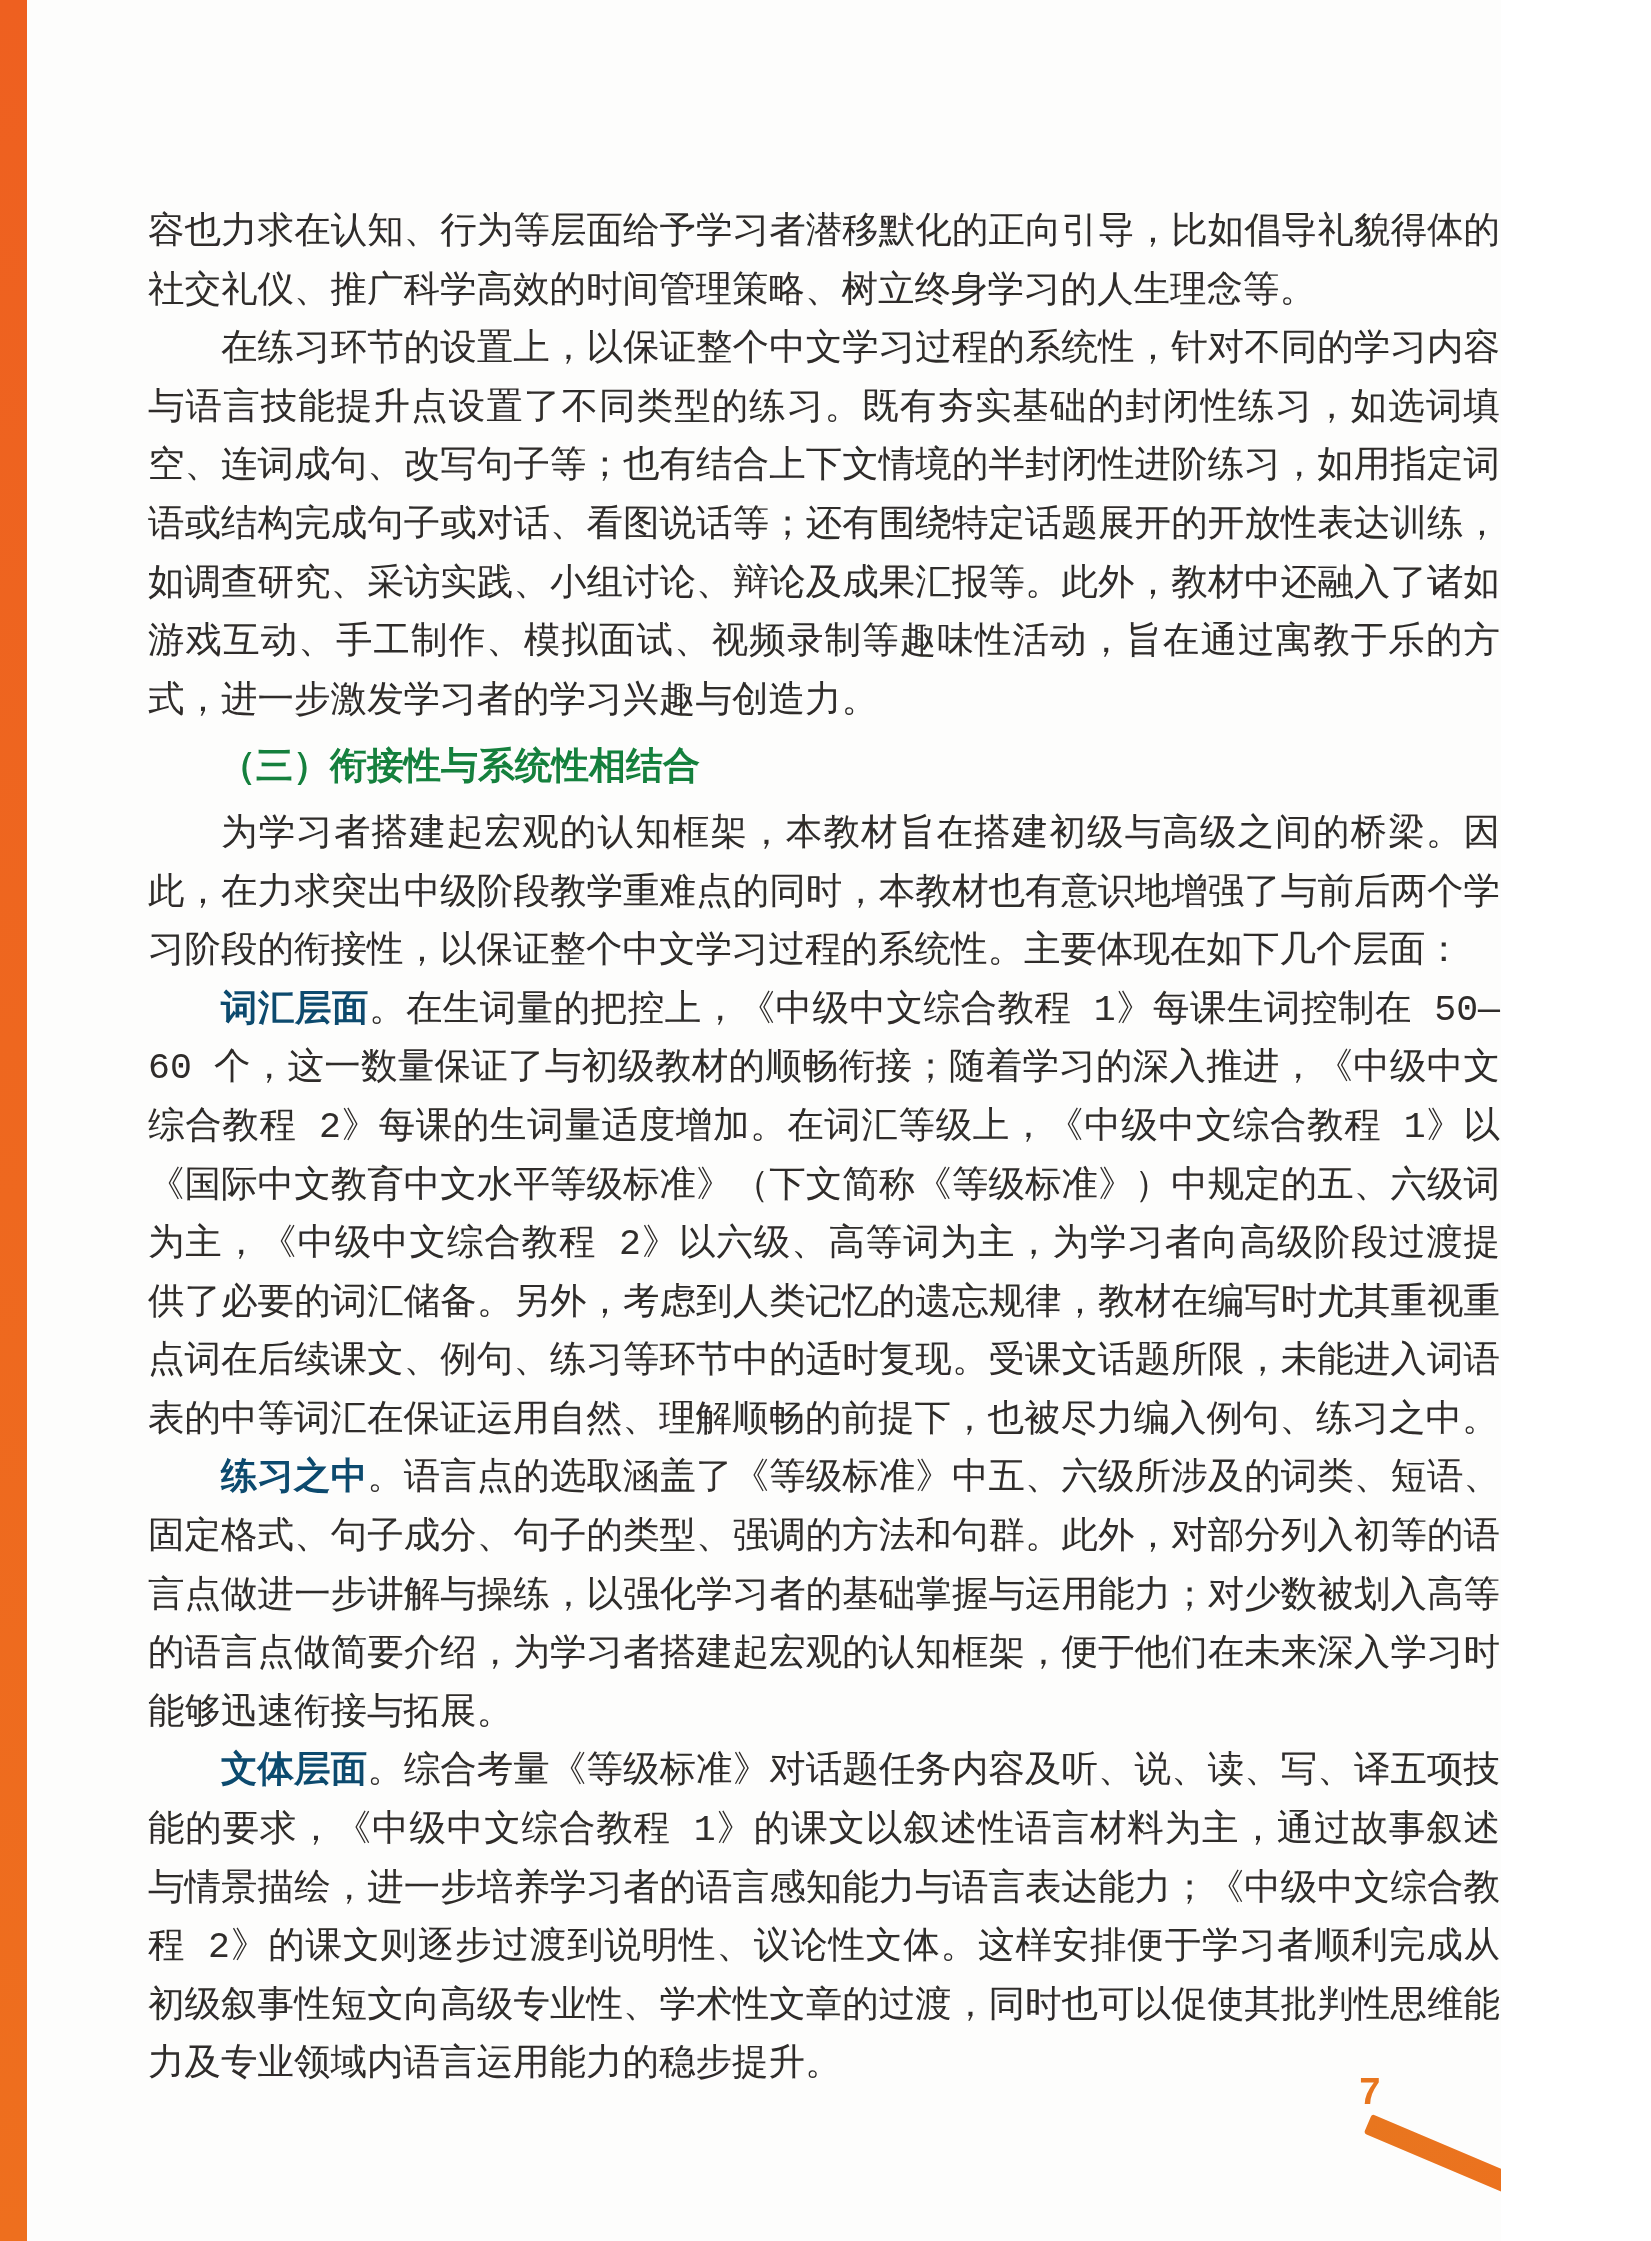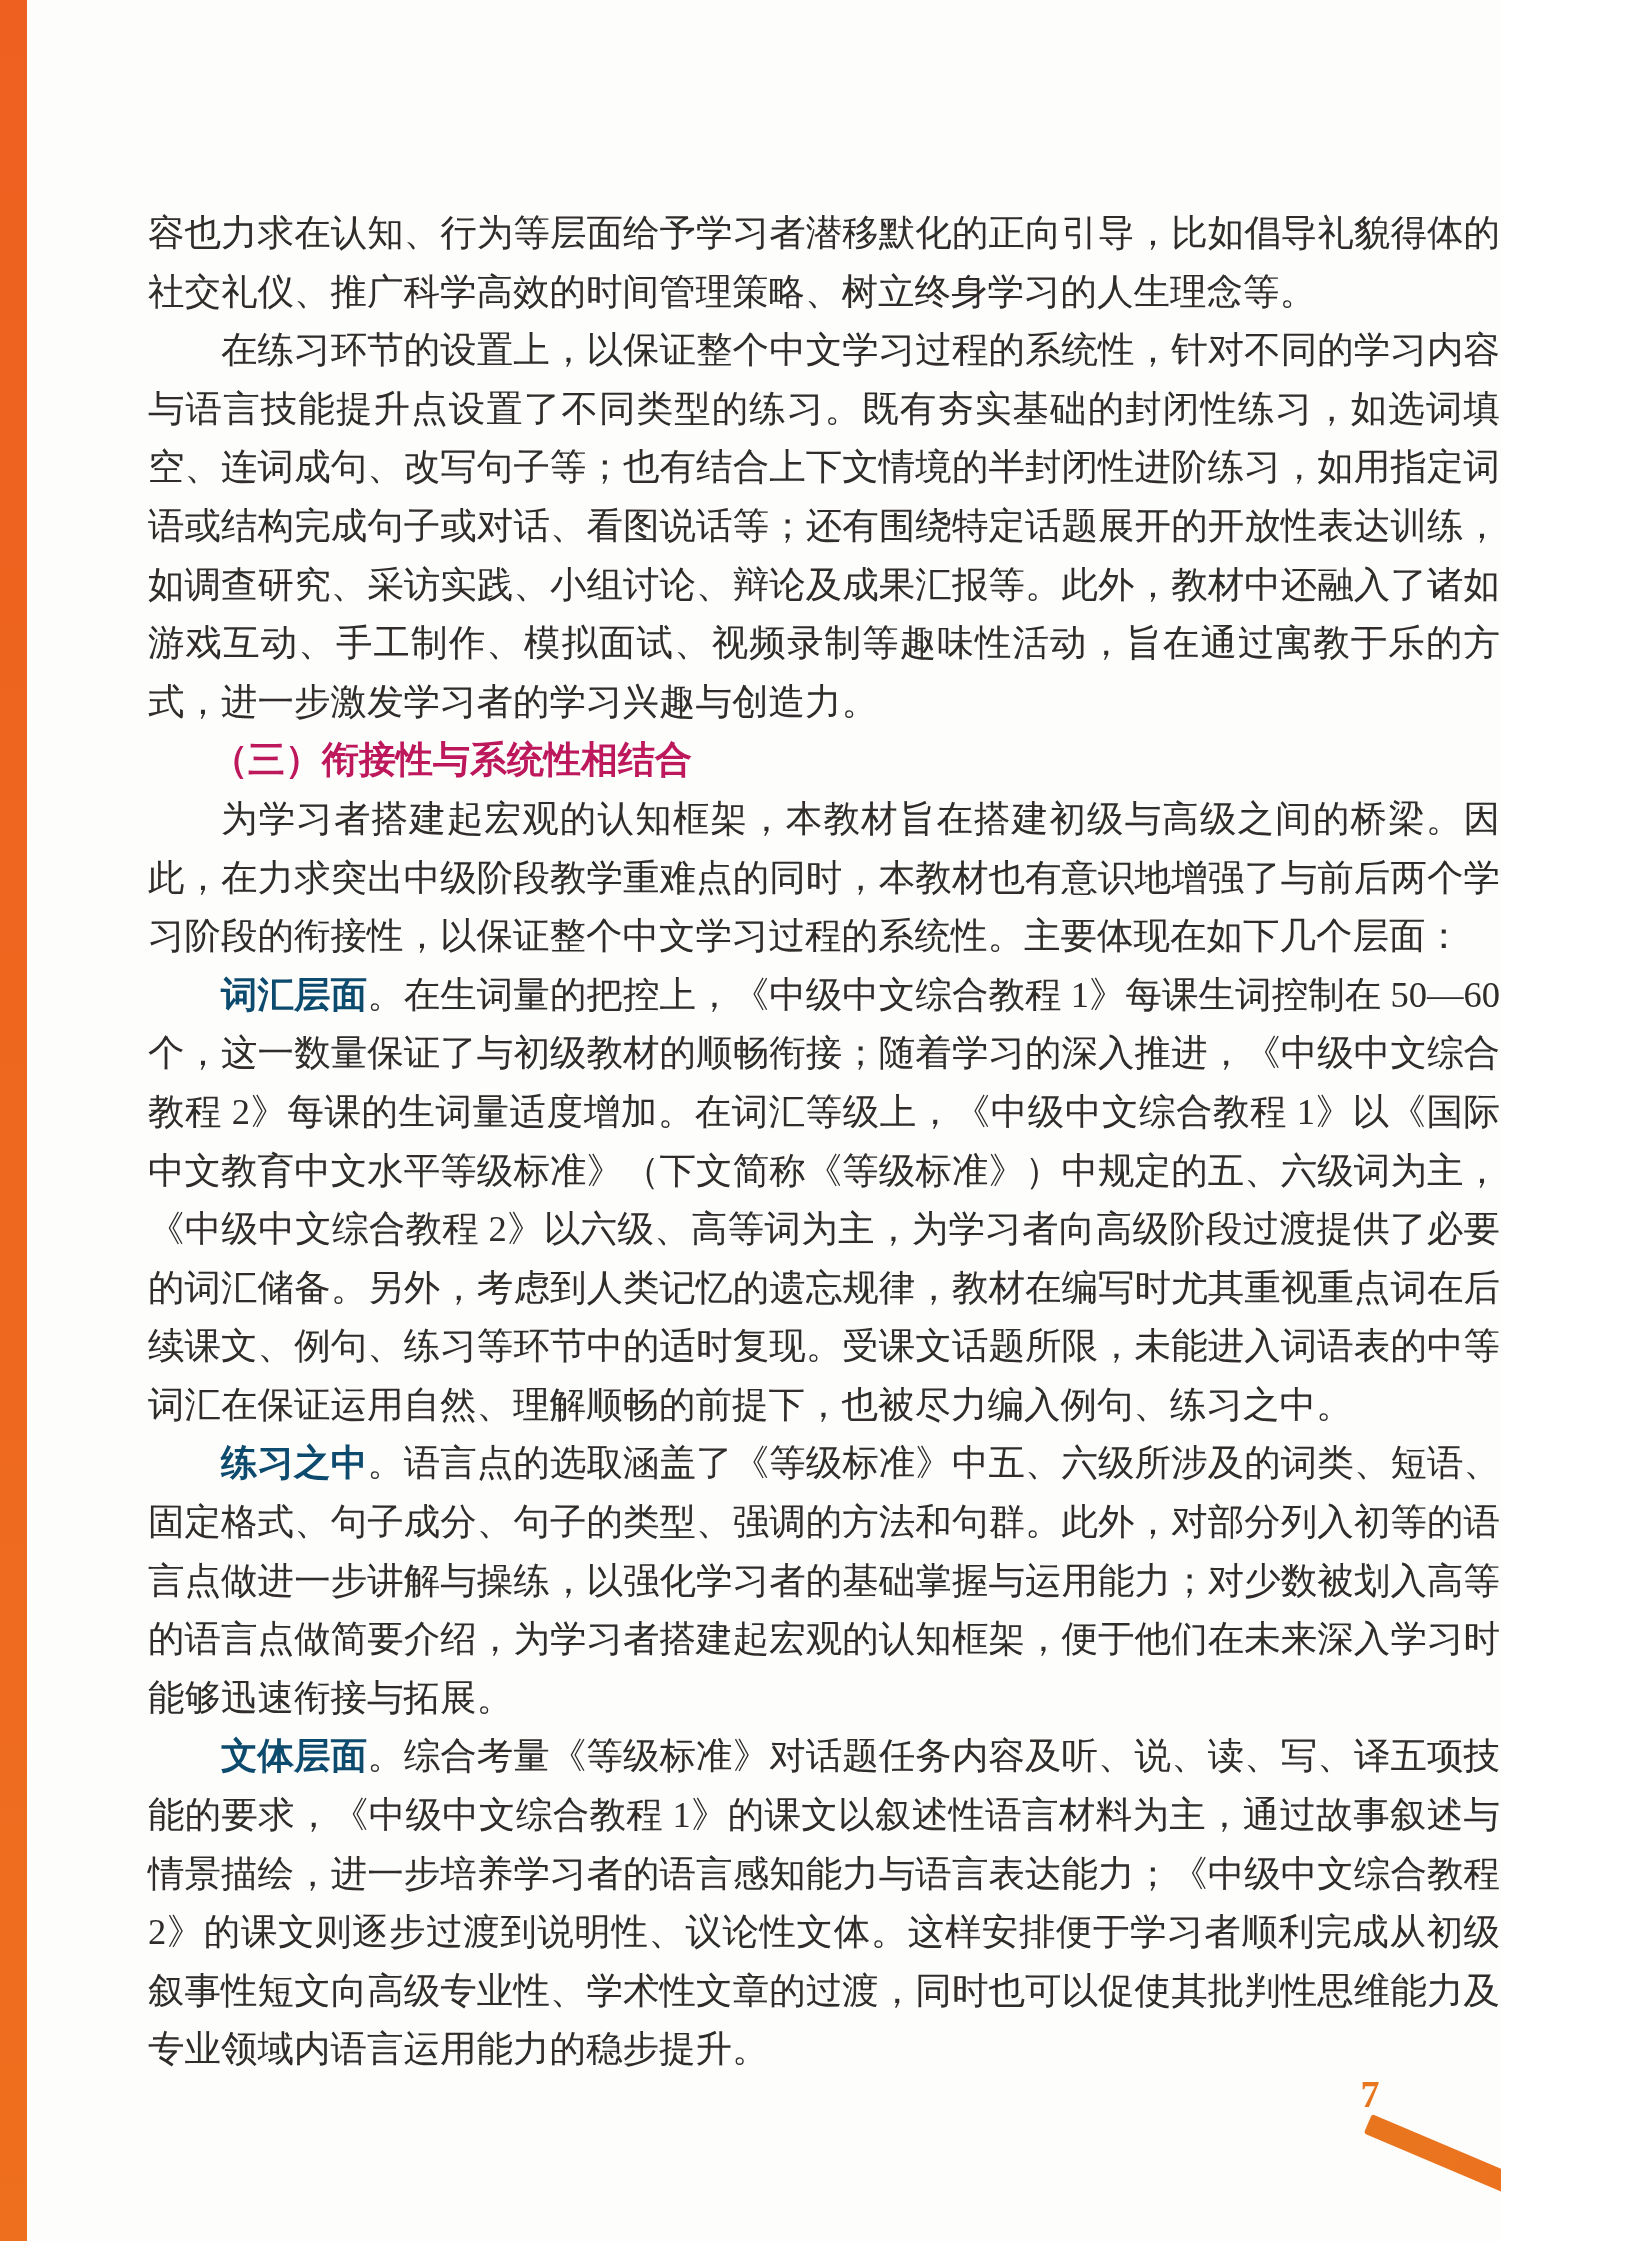--- a/index.html
+++ b/index.html
@@ -6,21 +6,21 @@
     margin: 0;
     padding: 0;
     background: #ffffff;
   }
   .page {
     position: relative;
     width: 1501px;
     height: 2241px;
     background: #fdfdfc;
     overflow: hidden;
-    font-family: Liberation Serif, serif;
+    font-family: Liberation Mono, monospace;
   }
   
   .accent-strip {
     position: absolute;
     left: 0;
     top: 0;
     width: 27px;
     height: 100%;
     background: linear-gradient(180deg, var(--accent, #ee6020) 0%, var(--accent2, #ee6f1e) 100%);
   }
@@ -35,25 +35,25 @@
     text-align: justify;
     text-justify: inter-ideograph;
   }
   .text-block p {
     margin: 0;
   }
   .text-block p.indent {
     text-indent: 2em;
   }
   .text-block h3 {
-    margin: 0;
+    margin: 8px;
     font-size: 37px;
     line-height: 58.6px;
     font-weight: bold;
-    color: #be185d;
+    color: #15803d;
     text-indent: 1.7em;
   }
   .text-block strong {
     font-weight: bold;
     color: #0c4a6e;
   }
   .page-number {
     position: absolute;
     left: 1340px;
     top: 2072px;

